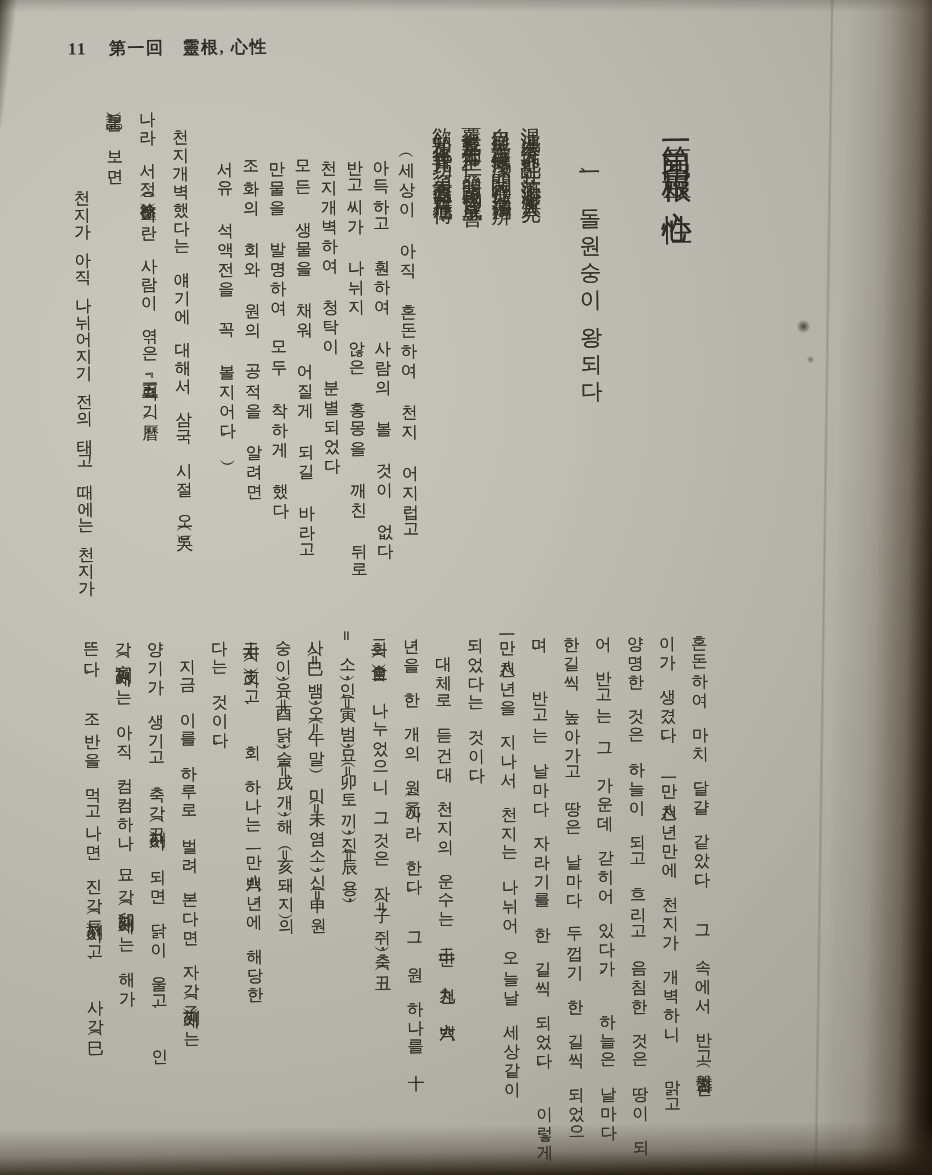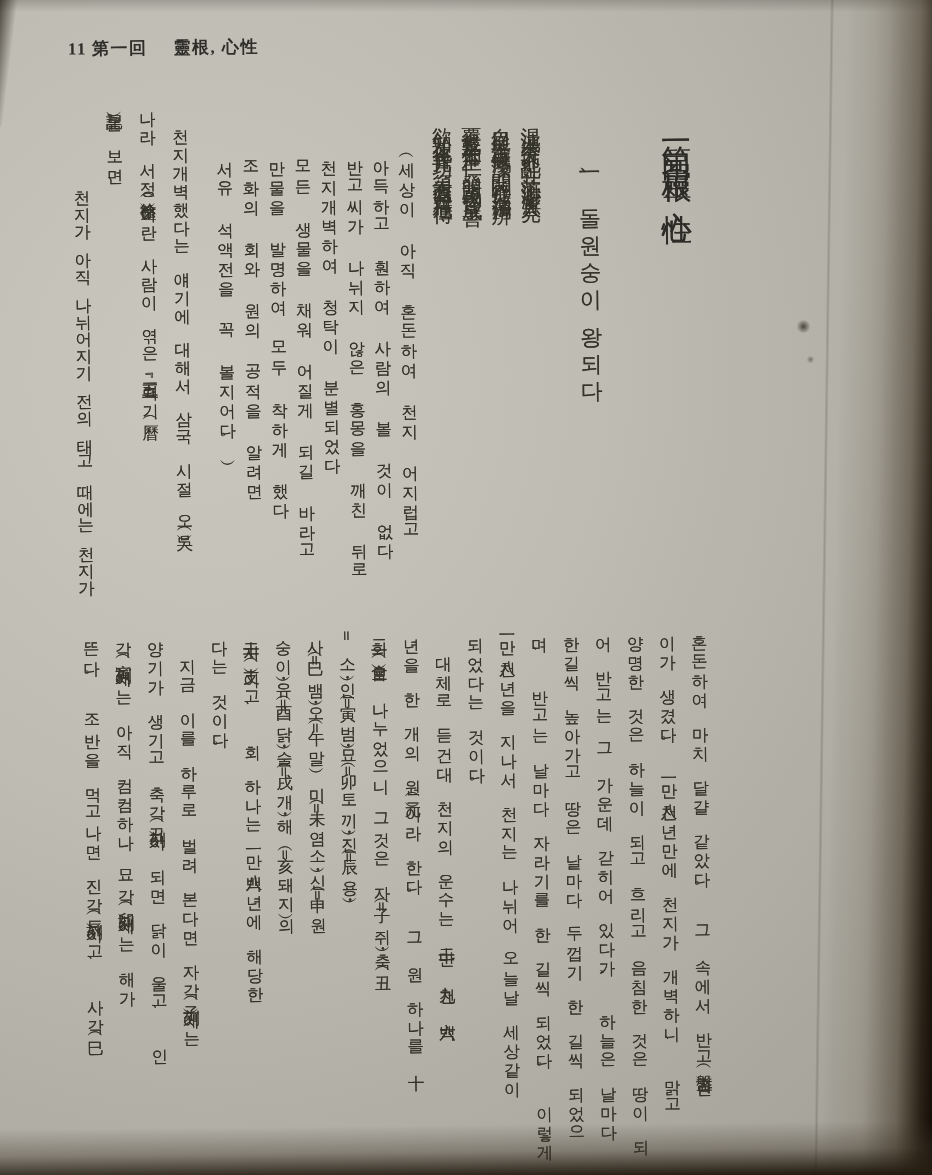--- a/index.html
+++ b/index.html
@@ -8,22 +8,22 @@
     font-family:"Liberation Serif","DejaVu Serif",serif;
     background:
       radial-gradient(ellipse at 22% 32%, #c9c7be 0%, #bfbdb4 35%, #b3b1a8 62%, #a8a69d 85%, #a2a097 100%);
     color:#34332e;
   }
   .sheet { position:absolute; inset:0; transform:rotate(-0.65deg); }
 
   
   .running-head { position:absolute; left:74px; top:33px; font-size:17px; font-weight:600;
     letter-spacing:1.5px; color:#2f2e29; white-space:nowrap; }
-  .running-head .rh-num { margin-right:5px; }
-  .running-head .rh-ch { margin-right:26px; }
+  .running-head .rh-num { margin-right:22px; }
+  .running-head .rh-ch { margin-right:18px; }
 
   
   .band { position:absolute; writing-mode:vertical-rl; text-orientation:mixed; }
   .band-a { top:88px; right:228px; height:540px; }
   .band-b { top:620px; right:218px; height:555px; }
   .col { color:#343328; text-shadow:0 0 0.6px rgba(42,40,34,.65); white-space:nowrap; }
 
   .c-title { font-size:30px; line-height:46px; letter-spacing:4px; padding-top:36px;
              margin-left:44px; font-weight:500; color:#2c2b26; }
   .c-sub   { font-size:22px; line-height:40px; letter-spacing:5px; padding-top:74px; margin-left:24px; }

